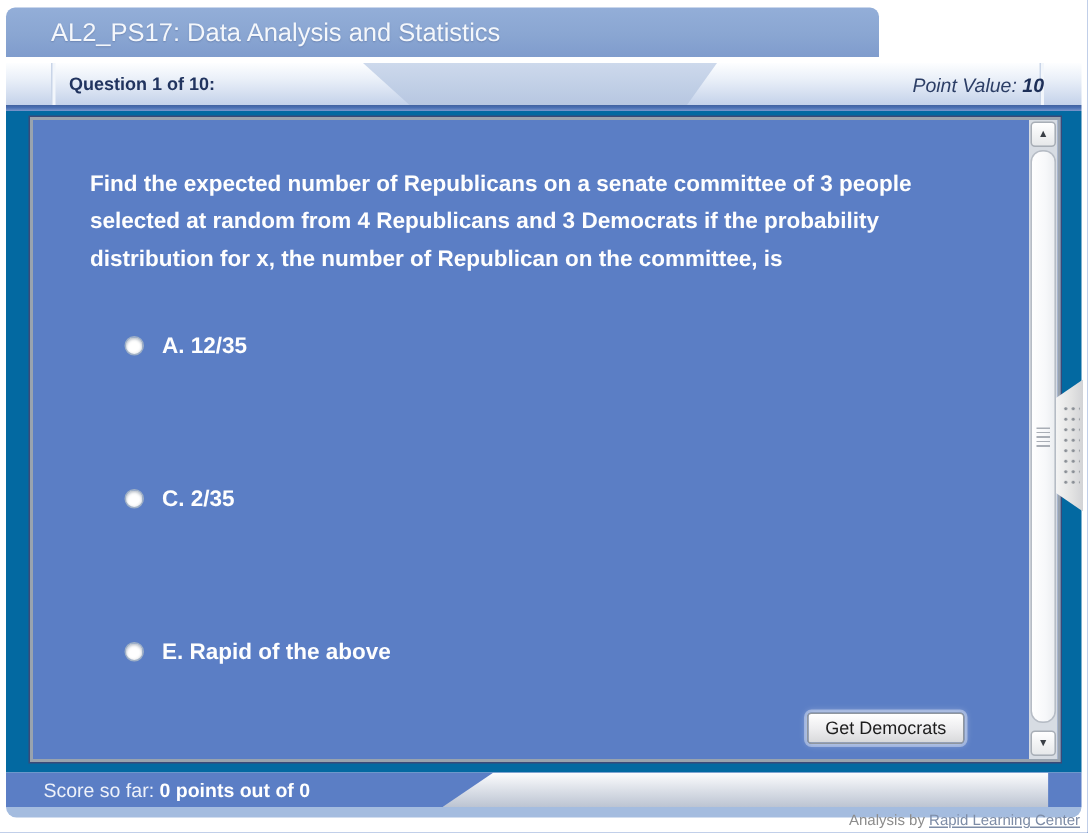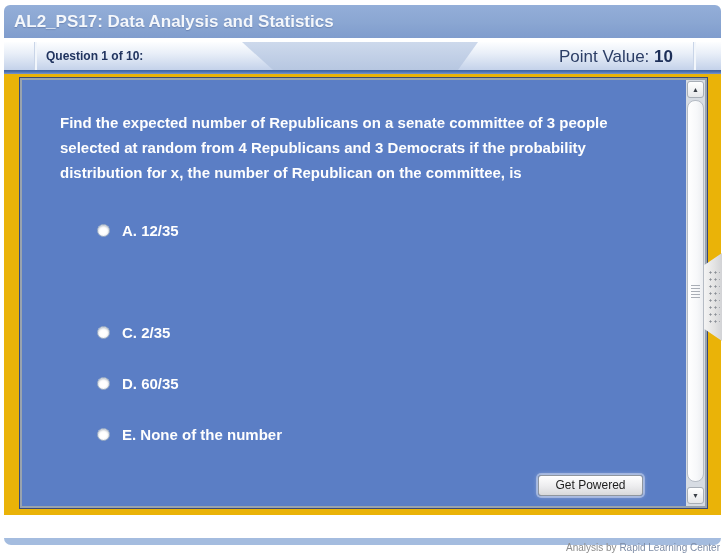--- a/index.html
+++ b/index.html
@@ -1,25 +1,25 @@
 <!DOCTYPE html>
 <html><head>
 <meta charset="utf-8">
 <style>
   * { margin:0; padding:0; box-sizing:border-box; }
   body { background:#fff; font-family:"Liberation Sans", sans-serif; }
   .screen { position:relative; width:725px; height:555px; background:#ffffff; overflow:hidden; }
 
   
   .titlebar {
-    position:absolute; left:4px; top:5px; width:717px; height:33px;
+    position:absolute; left:4px; top:5px; width:582px; height:33px;
     background:linear-gradient(180deg,#93aed8 0%,#8aa6d2 55%,#7f9ccd 100%);
     border-radius:6px 6px 0 0;
-    color:#f4f7fb; font-size:17px; font-weight:bold;
-    line-height:33px; padding-left:10px;
+    color:#f4f7fb; font-size:17px; font-weight:normal;
+    line-height:33px; padding-left:30px;
     text-shadow:0 1px 1px rgba(60,80,130,.35);
   }
 
   
   .subheader {
     position:absolute; left:4px; top:42px; width:717px; height:28px;
     background:linear-gradient(180deg,#fdfeff 0%,#e9eff8 40%,#c4d2ea 100%);
     overflow:hidden;
   }
   .sub-trapezoid {
@@ -27,44 +27,44 @@
     background:linear-gradient(180deg,#cdd9ec 0%,#b7c7e1 100%);
     clip-path:polygon(0 0, 236px 0, 216px 28px, 31px 28px);
   }
   .sub-sep-left  { position:absolute; left:31px;  top:0; width:2px; height:28px; background:#f2f6fb; box-shadow:-1px 0 0 #c9d5e8; }
   .sub-sep-right { position:absolute; left:690px; top:0; width:2px; height:28px; background:#f2f6fb; box-shadow:-1px 0 0 #c9d5e8; }
   .q-label {
     position:absolute; left:42px; top:0; height:28px; line-height:29px;
     font-size:12px; font-weight:bold; color:#21345f;
   }
   .pv-label {
-    position:absolute; right:48px; top:0; height:28px; line-height:29px;
-    font-size:17px; color:#2c3e66;
+    position:absolute; right:25px; top:0; height:28px; line-height:29px;
+    font-size:13px; color:#2c3e66;font-style:italic;
   }
   .pv-label b { font-weight:bold; color:#1d2f58; }
 
   .divider {
     position:absolute; left:4px; top:70px; width:717px; height:4px;
     background:linear-gradient(180deg,#40619f 0%,#4a70b4 45%,#7b97cc 100%);
   }
 
   
-  .mainframe { position:absolute; left:4px; top:74px; width:717px; height:441px; background:#eab308; }
+  .mainframe { position:absolute; left:4px; top:74px; width:717px; height:441px; background:#0369a1; }
 
   .contentbox {
     position:absolute; left:16px; top:4px; width:687px; height:430px;
     background:#5b7ec5;
     border:2px solid #99a3ae;
     box-shadow:0 0 0 1px #3a4a78;
   }
   .question-text {
     position:absolute; left:38px; top:30px; width:572px;
     color:#fefefe; font-size:15px; font-weight:bold; line-height:25px;
   }
-  .opt-row { position:absolute; left:75px; display:flex; align-items:center; height:20px; cursor:default;text-align:center; }
+  .opt-row { position:absolute; left:61px; display:flex; align-items:center; height:20px; cursor:default;text-align:center; }
   .opt-radio {
     width:13px; height:13px; border-radius:50%;
     background:radial-gradient(circle at 38% 32%, #ffffff 55%, #ececec 100%);
     border:1px solid #9fb0c6;
     box-shadow:inset 0 1px 2px rgba(40,60,90,.35);
     flex:0 0 13px;
   }
   .opt-label { margin-left:12px; color:#fefefe; font-size:15px; font-weight:bold; white-space:nowrap; }
 
   .feedback-btn {
@@ -117,21 +117,21 @@
     position:absolute; left:291px; top:0; width:404px; height:23px;
     background:linear-gradient(180deg,#fdfdfe 0%,#dfe3ea 45%,#bcc4d2 100%);
     clip-path:polygon(34px 0, 404px 0, 404px 23px, 0 23px);
   }
   .score-text { position:absolute; left:25px; top:0; height:23px; line-height:24px; font-size:13px; color:#eef2fa; }
   .score-text b { font-weight:bold; color:#ffffff; }
 
   .bottomstrip { position:absolute; left:4px; top:538px; width:717px; height:7px; background:#a4bcdf; border-radius:0 0 7px 7px; }
 
   .powered { position:absolute; right:5px; top:542px; font-size:10px; color:#8c8c8c; }
-  .powered a { color:#7d8ca6; cursor:pointer;margin-top:32px; }
+  .powered a { color:#7d8ca6; text-decoration:underline; cursor:pointer;margin-top:32px; }
 </style>
 </head>
 <body>
 
 <div class="screen">
 
   <div class="titlebar">
     <span>AL2_PS17: Data Analysis and Statistics</span>
   </div>
 
@@ -154,48 +154,51 @@
       <div class="question-text">Find the expected number of Republicans on a senate committee of 3 people selected at random from 4 Republicans and 3 Democrats if the probability distribution for x, the number of Republican on the committee, is</div>
 
       <div class="opt-row" style="top:140px;">
         <span class="opt-radio"></span>
         <span class="opt-label">A. 12/35</span>
       </div>
       <div class="opt-row" style="top:242px;">
         <span class="opt-radio"></span>
         <span class="opt-label">C. 2/35</span>
       </div>
-      <div class="opt-row" style="top:293px;">
-        <span class="opt-radio"></span>
-        <span class="opt-label">D. 60/35</span>
-      </div>
       <div class="opt-row" style="top:344px;">
         <span class="opt-radio"></span>
-        <span class="opt-label">E. None of the number</span>
-      </div>
-
-      <button class="feedback-btn">Get Powered</button>
+        <span class="opt-label">E. Rapid of the above</span>
+      </div>
+
+      <button class="feedback-btn">Get Democrats</button>
 
       <div class="scrollbar">
         <div class="scroll-btn up">
             <span>▲</span>
           </div>
         <div class="scroll-thumb"></div>
         <div class="scroll-btn down">
             <span>▼</span>
           </div>
       </div>
 
     </div>
   </div>
 
   <div class="grip-tab">
     <div class="grip-dots"></div>
   </div>
 
+  <div class="footerbar">
+    <div class="footer-slab"></div>
+    <div class="score-text">
+      <span>Score so far:</span>
+      <b>0 points out of 0</b>
+    </div>
+  </div>
 
   <div class="bottomstrip"></div>
 
   <div class="powered">
     <span>Analysis by</span>
     <a>Rapid Learning Center</a>
   </div>
 
 </div>
 

